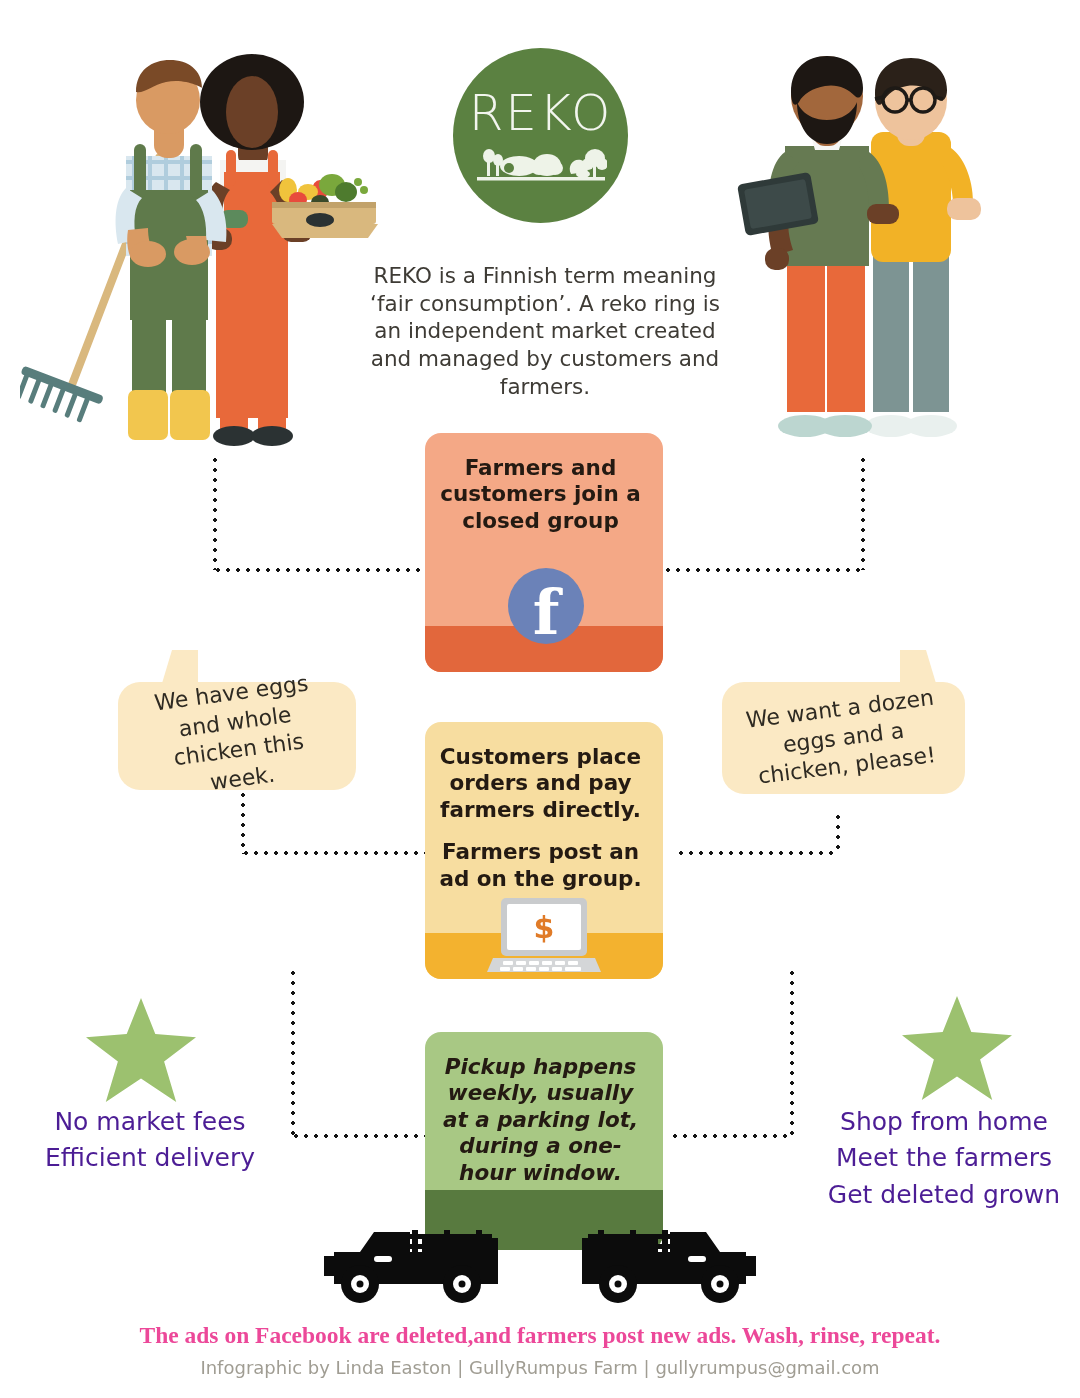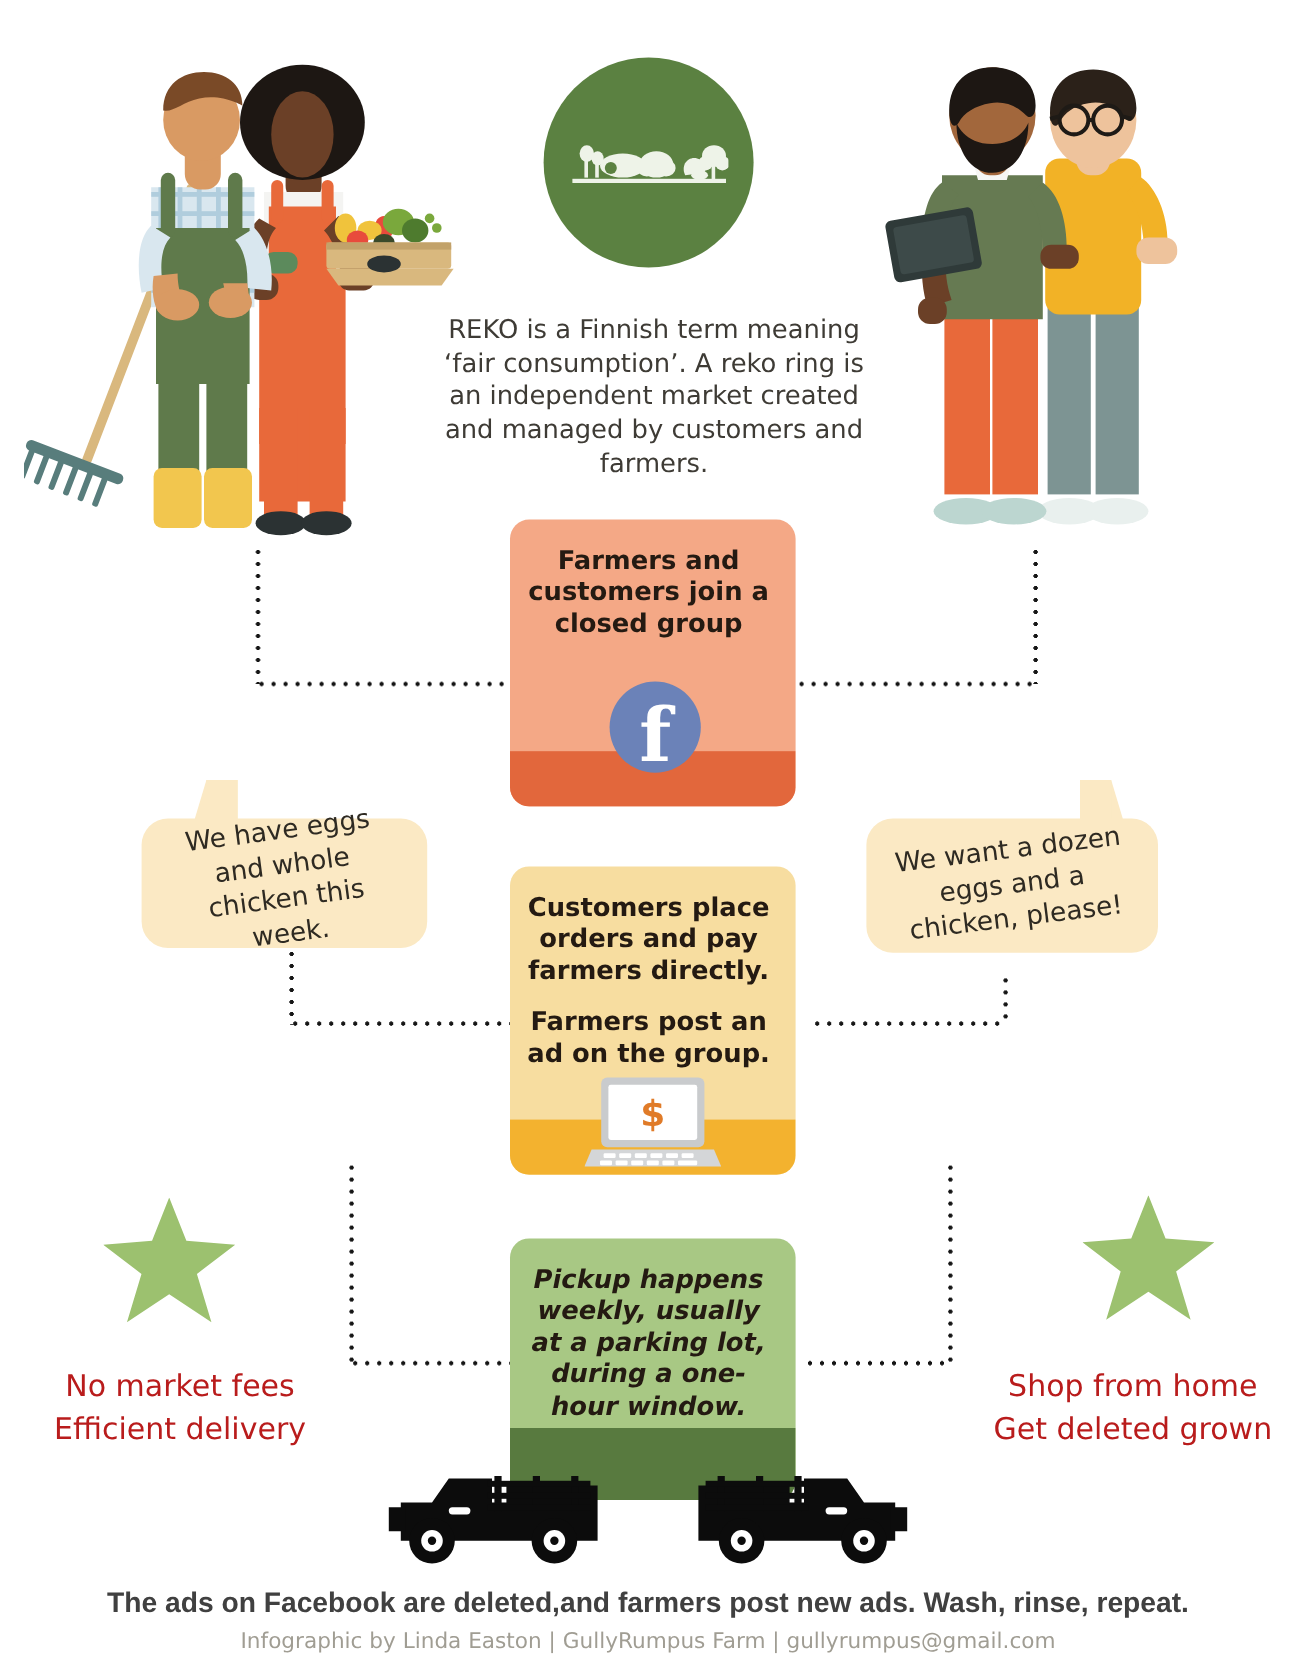--- a/index.html
+++ b/index.html
@@ -132,32 +132,32 @@
     position: absolute; width: 110px; height: 106px;
     background: #9cc16f;
     clip-path: polygon(50% 0%, 63% 34%, 100% 37%, 71% 60%, 82% 98%,
                        50% 76%, 18% 98%, 29% 60%, 0% 37%, 37% 34%);
   }
   #star-left  { left: 86px;  top: 998px; }
   #star-right { left: 902px; top: 996px; }
 
   
   .benefits {
-    position: absolute; color: #b91c1c;
+    position: absolute; color: #4c1d95;
     font-size: 25px; line-height: 1.45;
-    text-align: center; font-family: "DejaVu Sans", sans-serif; margin-top: 33px;
+    text-align: center; font-family: "DejaVu Sans", sans-serif;
   }
   #benefits-left  { left: 22px;  top: 1104px; width: 256px; }
   #benefits-right { left: 820px; top: 1104px; width: 248px; }
 
   
   #footer-main {
     position: absolute; left: 0; top: 1322px; width: 1080px;
     text-align: center; font-weight: bold; font-size: 23.5px;
-    color: #404040; font-family: Liberation Sans, sans-serif;
+    color: #ec4899; font-family: Liberation Serif, serif;
   }
   #footer-credit {
     position: absolute; left: 0; top: 1357px; width: 1080px;
     text-align: center; font-size: 18px; color: #a09d93;
     font-family: "DejaVu Sans", sans-serif;
   }
 </style>
 </head>
 <body>
 
@@ -298,20 +298,21 @@
       <path d="M72 50c0 24 12 42 30 42s30-18 30-42c0 0-6 18-30 18S72 50 72 50z" fill="#1d1713"></path>
 
       <g>
         <rect x="16" y="126" width="74" height="52" rx="5" fill="#2f3a39" transform="rotate(-10 53 152)"></rect>
         <rect x="22" y="132" width="62" height="40" rx="3" fill="#3d4a49" transform="rotate(-10 53 152)"></rect>
       </g>
     </g>
   </svg>
 
   <div id="reko-logo">
+    <span class="reko-word">REKO</span>
     <svg id="reko-veg" width="132" height="46" viewBox="0 0 132 46">
       <g fill="#eef3e8">
         <ellipse cx="14" cy="12" rx="6" ry="7"></ellipse>
           <rect x="12" y="16" width="3" height="16"></rect>
         <ellipse cx="23" cy="16" rx="5" ry="6"></ellipse>
           <rect x="21" y="20" width="3" height="12"></rect>
         <ellipse cx="44" cy="22" rx="19" ry="10"></ellipse>
         <circle cx="34" cy="24" r="5" fill="#5b8141"></circle>
         <ellipse cx="72" cy="21" rx="14" ry="11"></ellipse>
         <ellipse cx="64" cy="24" rx="8" ry="7"></ellipse>
@@ -449,19 +450,20 @@
 
   <div class="star" id="star-left"></div>
   <div class="star" id="star-right"></div>
 
   <div class="benefits" id="benefits-left">
     <div>No market fees</div>
     <div>Efficient delivery</div>
   </div>
   <div class="benefits" id="benefits-right">
     <div>Shop from home</div>
+    <div>Meet the farmers</div>
     <div>Get deleted grown</div>
   </div>
 
   <div id="footer-main">The ads on Facebook are deleted,and farmers post new ads. Wash, rinse, repeat.</div>
   <div id="footer-credit">Infographic by Linda Easton | GullyRumpus Farm | gullyrumpus@gmail.com</div>
 
 </div>
 
 </body></html>

